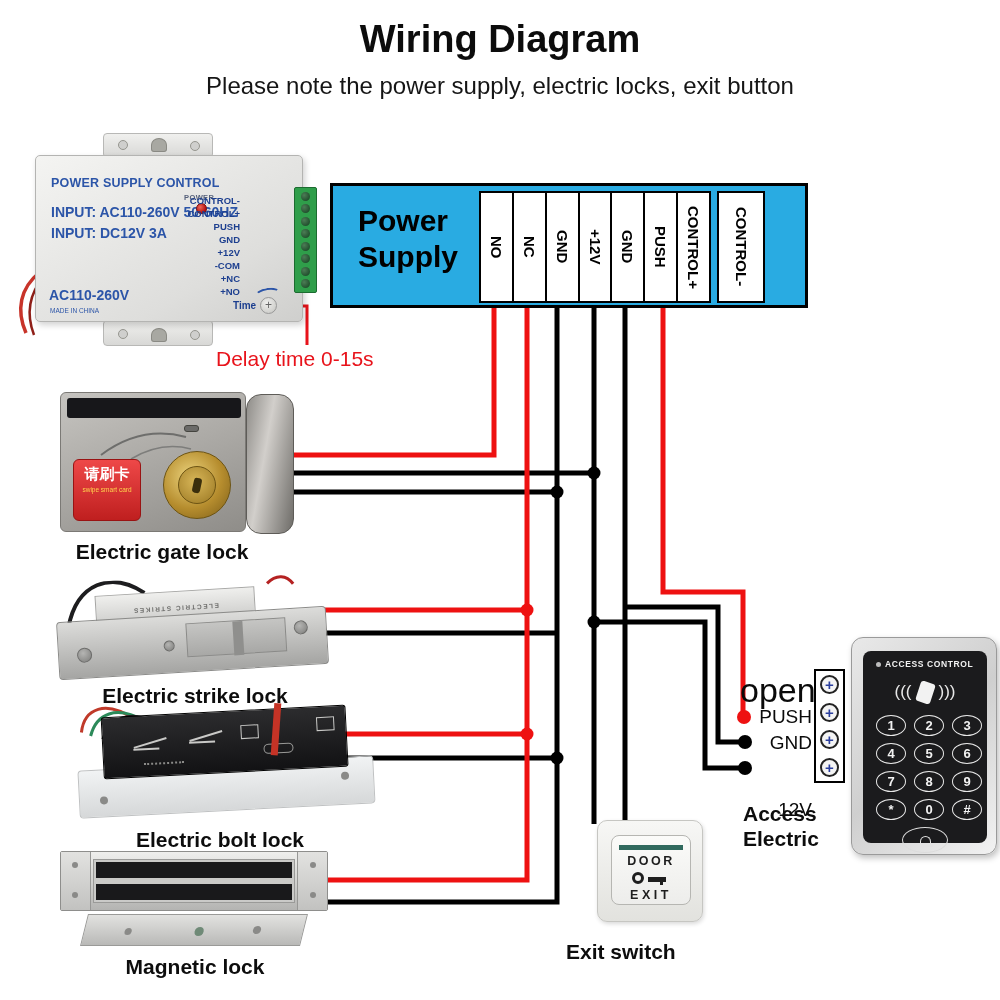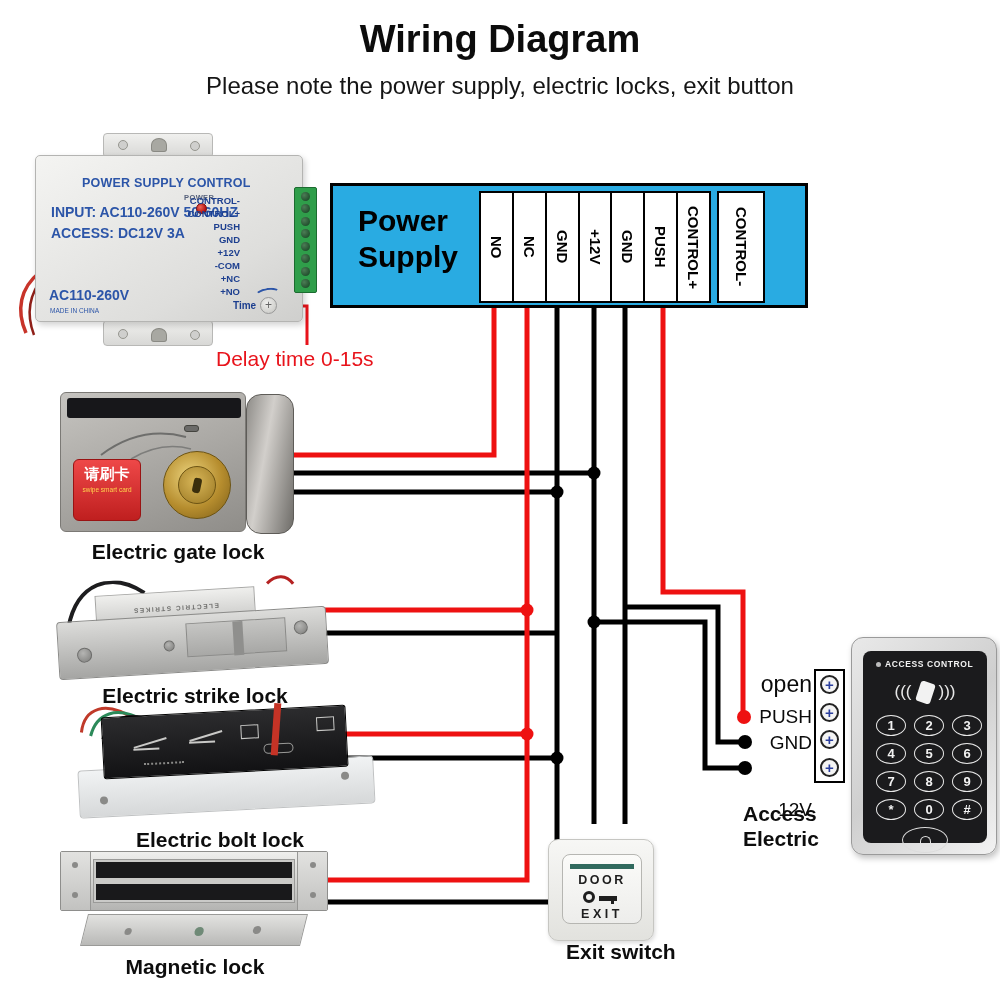--- a/index.html
+++ b/index.html
@@ -5,21 +5,21 @@
   html,body{margin:0;padding:0;background:#fff;}
   *{box-sizing:border-box;font-family:"Liberation Sans",sans-serif;}
   .stage{position:relative;width:1000px;height:1000px;background:#fff;overflow:hidden;}
   .abs{position:absolute;}
   
   .title{left:0;top:18px;width:1000px;text-align:center;font-size:38px;font-weight:700;color:#0c0c0c;letter-spacing:0;}
   .subtitle{left:0;width:1000px;text-align:center;font-size:24px;color:#151515;}
   
   .psu-flange{background:linear-gradient(#f0f0ee,#d8d8d6);border:1px solid #b8b8b6;border-radius:4px;}
   .psu-body{background:linear-gradient(150deg,#f4f4f2,#dededc 70%,#cfcfcd);border:1px solid #b4b4b2;border-radius:5px;box-shadow:2px 3px 6px rgba(0,0,0,.18);}
-  .psu-heading{font-size:12.5px;font-weight:700;color:#2c55a8;letter-spacing:.2px;margin-left:31px;}
+  .psu-heading{font-size:12.5px;font-weight:700;color:#2c55a8;letter-spacing:.2px;}
   .psu-line{font-size:14px;font-weight:700;color:#2c55a8;}
   .psu-power-label{font-size:7.5px;font-weight:700;color:#55607a;letter-spacing:.4px;}
   .led{width:11px;height:11px;border-radius:50%;background:radial-gradient(circle at 35% 35%,#f06a5a,#b40f0f 70%);border:1px solid #7a1010;}
   .psu-terms{width:54px;text-align:right;font-size:9.5px;line-height:13px;font-weight:700;color:#1d3f8f;}
   .green-block{width:23px;background:#2f9e4a;border:1px solid #1c6b30;border-radius:2px;display:flex;flex-direction:column;justify-content:space-around;align-items:center;padding:2px 0;}
   .green-screw{width:9px;height:9px;border-radius:50%;background:radial-gradient(circle at 35% 35%,#4c7c55,#123f1f);}
   .hole{border-radius:50%;background:#cfcfcd;border:1.5px solid #96968f;}
   .keyhole-top{border-radius:50% 50% 3px 3px;background:#a8a8a2;border:1px solid #8a8a84;}
   .tiny{font-size:6.5px;color:#2c55a8;}
   .time-label{font-size:10px;font-weight:700;color:#1d3f8f;}
@@ -140,21 +140,21 @@
     <div class="abs keyhole-top" style="left:47px;top:4px;width:16px;height:14px;"></div>
   </div>
   <div class="abs psu-flange" style="left:103px;top:320px;width:110px;height:26px;">
     <div class="abs hole" style="left:14px;top:8px;width:10px;height:10px;"></div>
     <div class="abs hole" style="left:86px;top:9px;width:10px;height:10px;"></div>
     <div class="abs keyhole-top" style="left:47px;top:7px;width:16px;height:14px;"></div>
   </div>
   <div class="abs psu-body" style="left:35px;top:155px;width:268px;height:167px;">
     <div class="abs psu-heading" style="left:15px;top:20px;">POWER SUPPLY CONTROL</div>
     <div class="abs psu-line" style="left:15px;top:48px;">INPUT: AC110-260V 50-60HZ</div>
-    <div class="abs psu-line" style="left:15px;top:69px;">ACCESS:  DC12V   3A</div>
+    <div class="abs psu-line" style="left:15px;top:69px;">INPUT:  DC12V   3A</div>
     <div class="abs psu-power-label" style="left:148px;top:37px;">POWER</div>
     <div class="abs led" style="left:160px;top:47px;"></div>
     <div class="abs psu-terms" style="left:150px;top:38px;">
       <div>CONTROL-</div>
       <div>CONTROL+</div>
       <div>PUSH</div>
       <div>GND</div>
       <div>+12V</div>
       <div>-COM</div>
       <div>+NC</div>
@@ -221,21 +221,21 @@
       <div class="abs gate-cyl" style="left:102px;top:58px;width:68px;height:68px;"></div>
       <div class="abs gate-cyl-in" style="left:117px;top:73px;width:38px;height:38px;"></div>
       <div class="abs gate-key" style="left:132px;top:85px;width:8px;height:15px;"></div>
       <div class="abs sticker" style="left:12px;top:66px;width:68px;height:62px;">
         <div class="sticker-cn">请刷卡</div>
         <div class="sticker-en">swipe smart card</div>
       </div>
     </div>
     <div class="abs gate-side" style="left:186px;top:6px;width:48px;height:140px;"></div>
   </div>
-  <div class="abs lock-label" style="left:60px;top:540px;width:236px;">Electric gate lock</div>
+  <div class="abs lock-label" style="left:44px;top:540px;width:236px;">Electric gate lock</div>
 
   <div class="abs strike-wrap" style="left:55px;top:588px;width:275px;height:92px;">
     <svg class="abs" style="left:0;top:-12px" width="275" height="60" viewBox="0 0 275 60" fill="none">
       <path d="M92 14 C60 -10 25 0 14 44" stroke="#1d1d1f" stroke-width="4"></path>
       <path d="M215 12 c10 -9 20 -7 26 2" stroke="#b52222" stroke-width="3"></path>
     </svg>
     <div class="abs strike-body" style="left:42px;top:2px;width:160px;height:34px;">
       <span class="strike-imprint">ELECTRIC STRIKES</span>
     </div>
     <div class="abs strike-plate" style="left:2px;top:26px;width:270px;height:58px;">
@@ -289,33 +289,33 @@
       </div>
     </div>
     <div class="abs mag-armature" style="left:24px;top:66px;width:220px;height:32px;">
       <div class="abs dot-metal" style="left:40px;top:13px;width:7px;height:7px;"></div>
       <div class="abs dot-metal" style="left:110px;top:12px;width:9px;height:9px;background:#6f8a77;"></div>
       <div class="abs dot-metal" style="left:168px;top:11px;width:8px;height:8px;"></div>
     </div>
   </div>
   <div class="abs lock-label" style="left:60px;top:955px;width:270px;">Magnetic lock</div>
 
-  <div class="abs exit-outer" style="left:548px;top:820px;width:106px;height:102px;margin-top:19px;">
+  <div class="abs exit-outer" style="left:597px;top:820px;width:106px;height:102px;">
     <div class="abs exit-inner" style="left:13px;top:14px;width:80px;height:70px;">
       <div class="abs exit-bar" style="left:7px;top:9px;width:64px;height:5px;"></div>
       <div class="abs exit-word" style="top:18px;letter-spacing:2.5px;">DOOR</div>
       <div class="abs key-ring" style="left:20px;top:36px;"></div>
       <div class="abs key-bar" style="left:36px;top:41px;width:18px;height:4.5px;"></div>
       <div class="abs key-bar" style="left:48px;top:45px;width:3px;height:4px;"></div>
       <div class="abs exit-word" style="top:52px;letter-spacing:3.5px;">EXIT</div>
     </div>
   </div>
   <div class="abs exit-label" style="left:566px;top:940px;width:106px;text-align:center;white-space:nowrap;">Exit switch</div>
 
-  <div class="abs wire-word" style="left:740px;top:671px;width:72px;text-align:right;font-size:23px;">open</div>
+  <div class="abs wire-word" style="left:740px;top:671px;width:72px;text-align:right;font-size:34px;">open</div>
   <div class="abs wire-word" style="left:740px;top:706px;width:72px;text-align:right;font-size:19px;">PUSH</div>
   <div class="abs wire-word" style="left:740px;top:732px;width:72px;text-align:right;font-size:19px;">GND</div>
   <div class="abs wire-word" style="left:740px;top:758px;width:72px;text-align:right;font-size:19px;margin-top:41px;">12V</div>
   <div class="abs term-strip" style="left:814px;top:669px;width:31px;height:114px;">
     <div class="screw">+</div>
     <div class="screw">+</div>
     <div class="screw">+</div>
     <div class="screw">+</div>
   </div>
 

